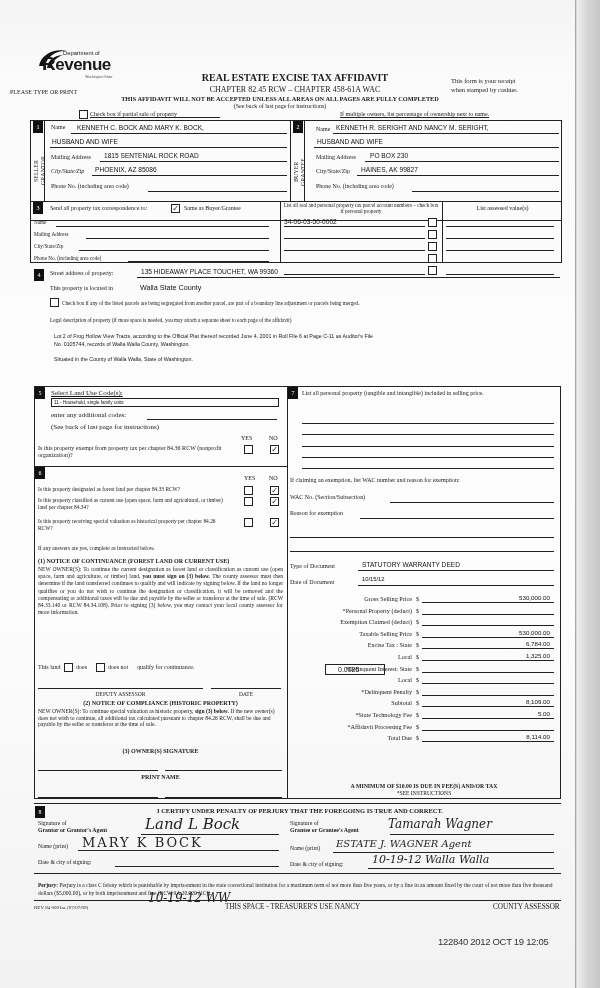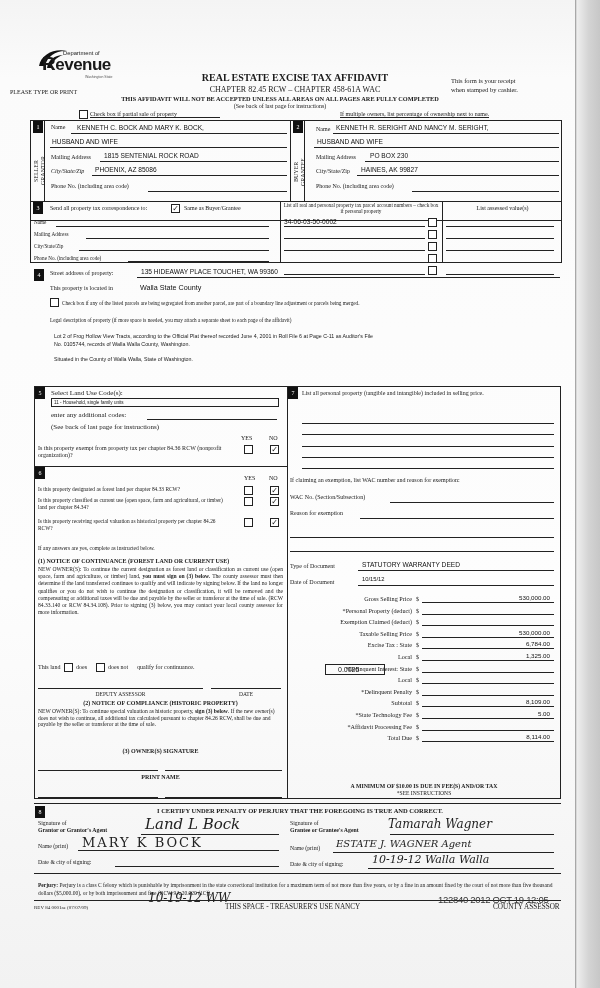--- a/index.html
+++ b/index.html
@@ -167,21 +167,21 @@
 <div class="ab t5" style="left:62px;top:300px;">Check box if any of the listed parcels are being segregated from another parcel, are part of a boundary line adjustment or parcels being merged.</div>
 <div class="ab t5" style="left:50px;top:317px;">Legal description of property (if more space is needed, you may attach a separate sheet to each page of the affidavit)</div>
 <div class="ab sans" style="left:54px;top:333px;font-size:5.3px;">Lot 2 of Frog Hollow View Tracts, according to the Official Plat thereof recorded June 4, 2001 in Roll File 6 at Page C-11 as Auditor's File</div>
 <div class="ab sans" style="left:54px;top:341px;font-size:5.3px;">No. 0105744, records of Walla Walla County, Washington.</div>
 <div class="ab sans" style="left:54px;top:356px;font-size:5.3px;">Situated in the County of Walla Walla, State of Washington.</div>
 
 <div class="box" style="left:34px;top:386px;width:527px;height:413px;"></div>
 <div class="ab" style="left:287px;top:386px;height:413px;border-left:1px solid #222;"></div>
 
 <div class="badge" style="left:35px;top:387px;">5</div>
-<div class="ab t7" style="left:51px;top:389px;">Select Land Use Code(s):</div>
+<div class="ab t7" style="left:51px;top:389px;text-decoration:underline;">Select Land Use Code(s):</div>
 <div class="box" style="left:51px;top:398px;width:228px;height:9px;border-width:1.5px;">
   <div class="ab sans" style="left:2px;top:1px;font-size:4.6px;">11 - Household, single family units</div>
 </div>
 <div class="ab t7" style="left:51px;top:411px;">enter any additional codes:</div>
 <div class="line" style="left:147px;top:419px;width:130px;"></div>
 <div class="ab t7" style="left:51px;top:423px;">(See back of last page for instructions)</div>
 <div class="ab t6" style="left:241px;top:435px;">YES</div>
 <div class="ab t6" style="left:269px;top:435px;">NO</div>
 <div class="ab t6" style="left:38px;top:445px;width:190px;line-height:7px;">Is this property exempt from property tax per chapter 84.36 RCW (nonprofit organization)?</div>
 <div class="cb" style="left:244px;top:445px;"></div>
@@ -362,13 +362,13 @@
 <div class="ab hand" style="left:372px;top:853px;font-size:11px;">10-19-12  Walla Walla</div>
 <div class="line" style="left:368px;top:868px;width:186px;"></div>
 
 <div class="ab" style="left:34px;top:873px;width:527px;border-top:1px solid #222;"></div>
 <div class="ab" style="left:38px;top:882px;width:522px;font-size:5.5px;line-height:7.5px;"><b>Perjury:</b> <span>Perjury is a class C felony which is punishable by imprisonment in the state correctional institution for a maximum term of not more than five years, or by a fine in an amount fixed by the court of not more than five thousand dollars ($5,000.00), or by both imprisonment and fine (RCW 9A.20.020 (1C)).</span></div>
 <div class="ab" style="left:34px;top:900px;width:527px;border-top:1.5px solid #222;"></div>
 
 <div class="ab" style="left:34px;top:905px;font-size:5px;">REV 84 0001ae (07/07/09)</div>
 <div class="ab" style="left:225px;top:903px;font-size:7.2px;">THIS SPACE - TREASURER'S USE NANCY</div>
 <div class="ab" style="left:493px;top:903px;font-size:7.2px;white-space:nowrap;width:83px;overflow:hidden;">COUNTY ASSESSOR</div>
-<div class="ab sans" style="left:438px;top:894px;font-size:9.5px;color:#333;white-space:nowrap;width:138px;overflow:hidden;letter-spacing:-0.3px;">122840 2012 OCT 19 12:05</div>
+<div class="ab sans" style="left:438px;top:936px;font-size:9.5px;color:#333;white-space:nowrap;width:138px;overflow:hidden;letter-spacing:-0.3px;">122840 2012 OCT 19 12:05</div>
 
 </body></html>

